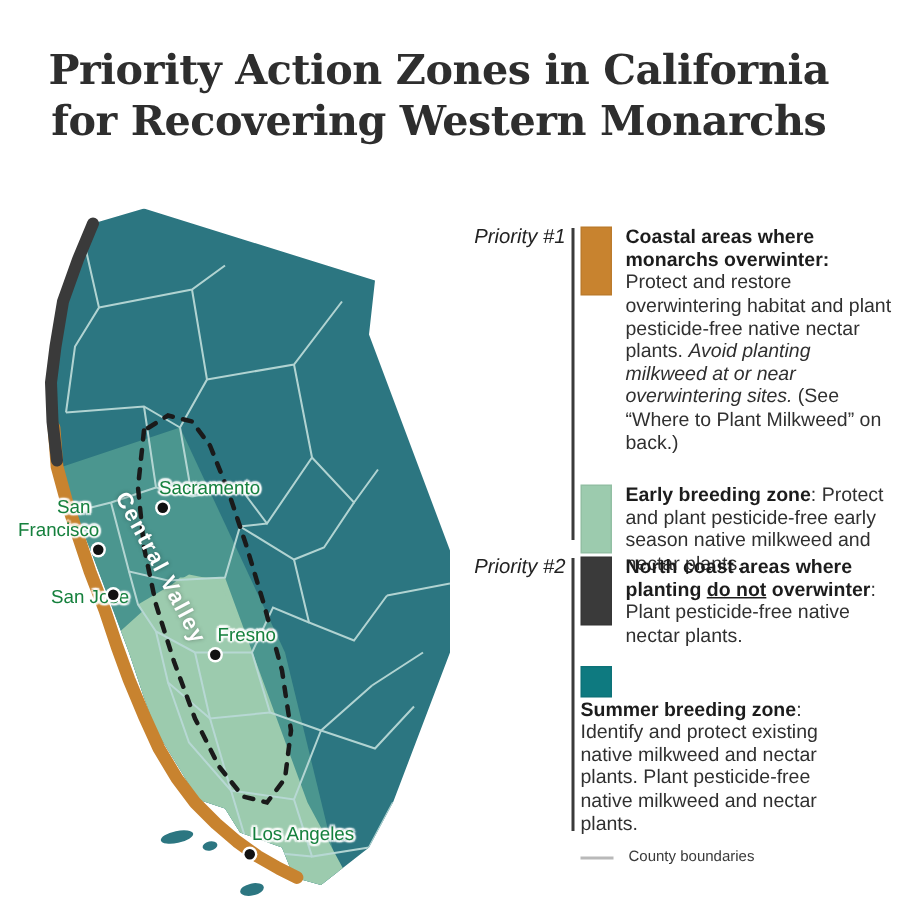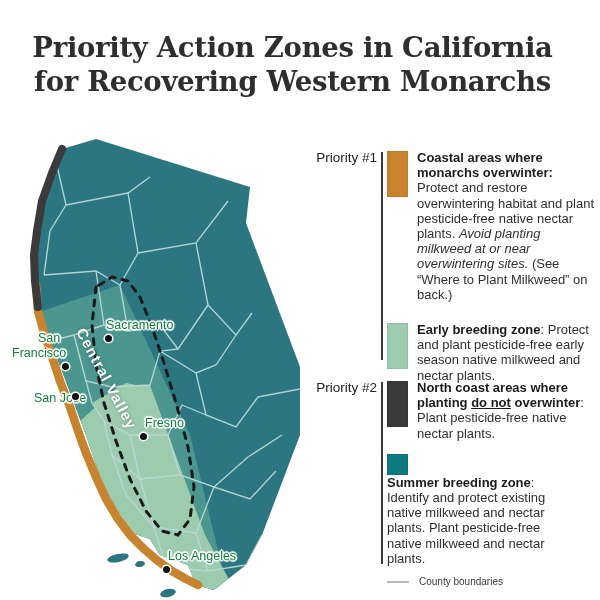--- a/index.html
+++ b/index.html
@@ -49,20 +49,21 @@
 
   
   .legend{position:absolute;left:305px;top:150px;width:295px;}
   .prio-group{position:relative;}
   .prio-label{
     position:absolute;left:0;top:0;width:72px;
     text-align:right;
     font-size:13.5px;color:#222;
     font-family:"Liberation Sans", sans-serif;
     white-space:nowrap;
+    font-style:italic;
   }
   .rule{
     position:absolute;left:76px;top:2px;width:1.6px;
     background:#3a3a3a;
   }
   .items{margin-left:82px;}
   .legend-item{display:flex;align-items:flex-start;margin-bottom:12px;}
   .swatch{
     width:19px;height:44px;flex:0 0 19px;margin-right:9px;margin-top:1px;
     border:1px solid rgba(0,0,0,.06);
@@ -195,21 +196,21 @@
 
         <div class="legend-item" style="margin-top:20px;">
           <div class="swatch" style="background:#9ccbae;"></div>
           <div class="txt">
             <b>Early breeding zone</b><span>:</span><span> Protect and plant pesticide-free early season native milkweed and nectar plants.</span>
           </div>
         </div>
       </div>
     </div>
 
-    <div class="prio-group" style="height:190px;margin-top:14px;">
+    <div class="prio-group" style="height:190px;margin-top:4px;">
       <div class="prio-label">Priority #2</div>
       <div class="rule" style="height:182px;"></div>
 
       <div class="items">
         <div class="legend-item">
           <div class="swatch" style="background:#3a3a3a;"></div>
           <div class="txt">
             <b>North coast areas where planting </b><b><u>do not</u></b><b> overwinter</b><span>:</span><span> Plant pesticide-free native nectar plants.</span>
           </div>
         </div>

